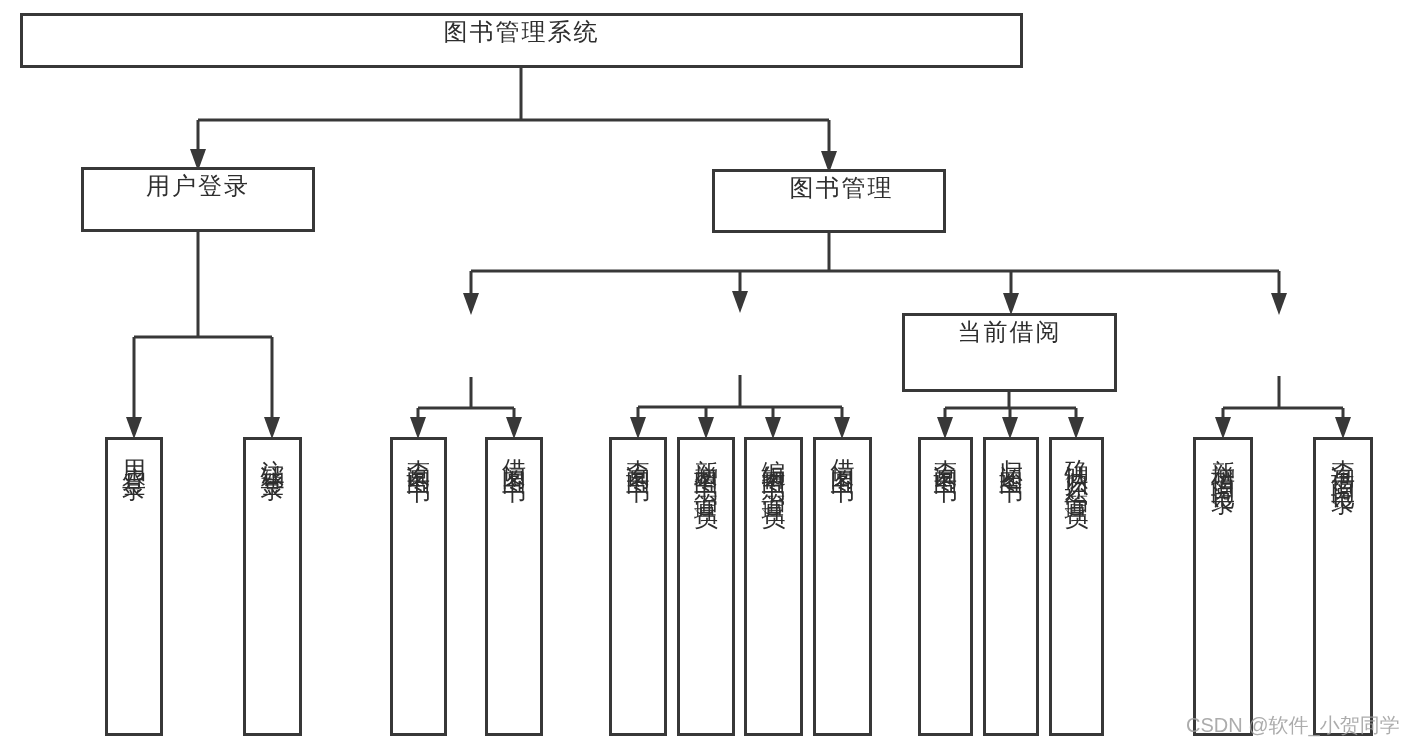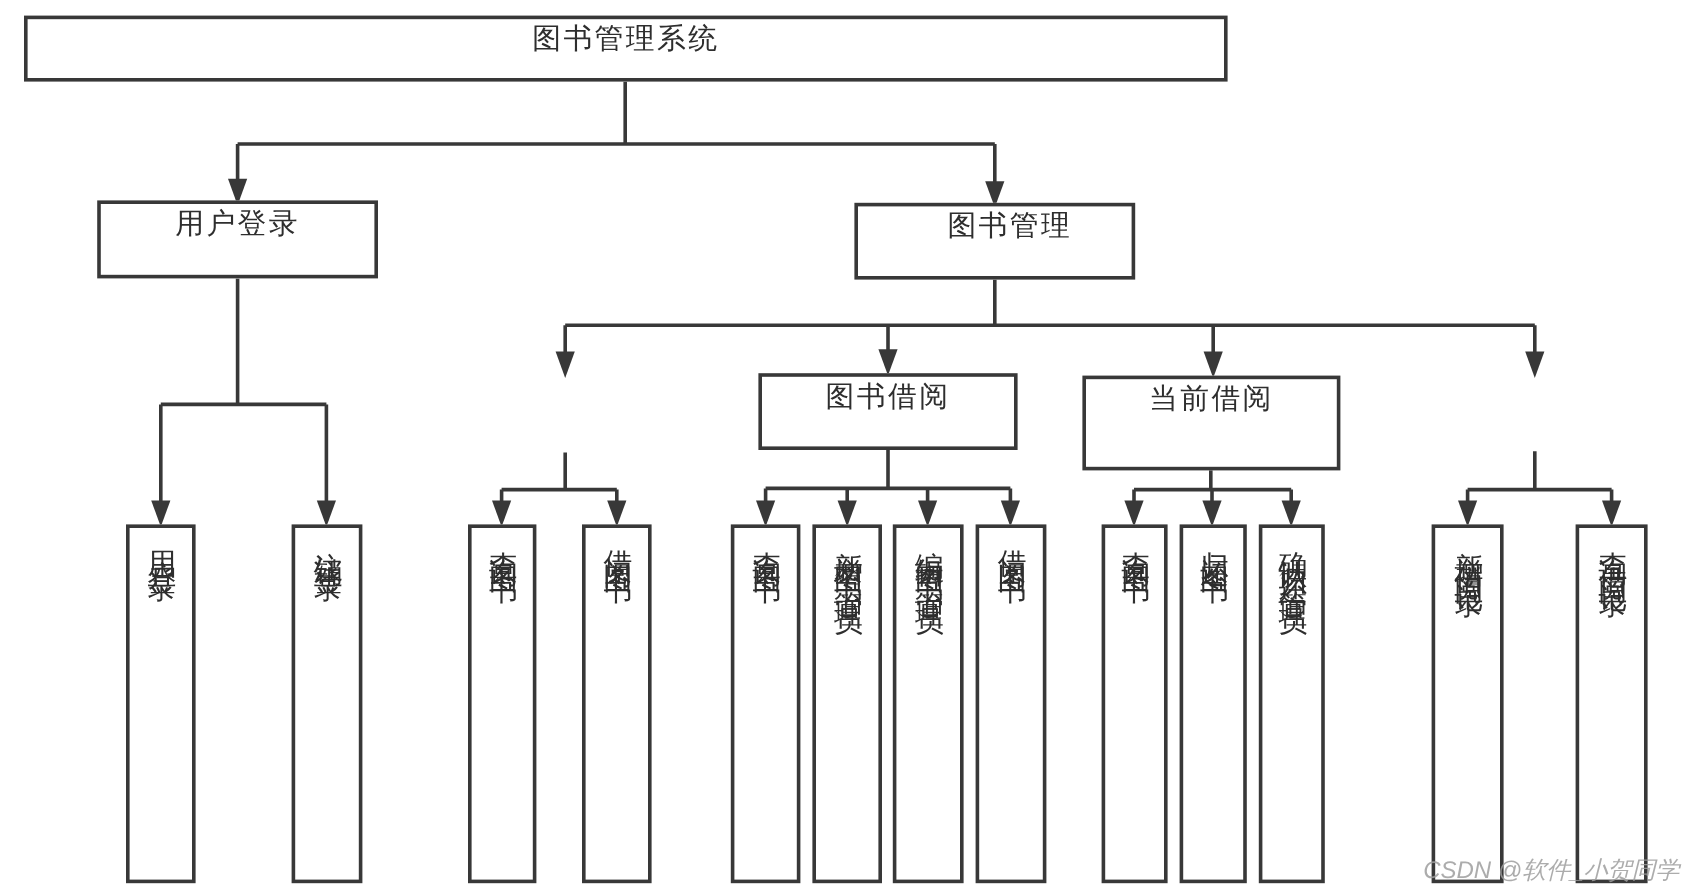--- a/index.html
+++ b/index.html
@@ -39,21 +39,20 @@
     line-height: 1;
     white-space: nowrap;
   }
   .watermark {
     position: absolute;
     left: 1186px;
     top: 712px;
     font-size: 20px;
     color: rgba(158,158,158,0.85);
     white-space: nowrap;
-    font-style: italic;
   }
 </style>
 </head>
 <body>
 
 <div id="stage">
 
   <svg id="wires" viewBox="0 0 1405 747" xmlns="http://www.w3.org/2000/svg" aria-hidden="true">
     <g stroke="#383838" stroke-width="3" fill="none">
 
@@ -98,23 +97,20 @@
     <span>图书管理系统</span>
   </div>
 
   <div class="box h" style="left:81px; top:167px; width:234px; height:65px;">
     <span>用户登录</span>
   </div>
   <div class="box h" style="left:712px; top:169px; width:234px; height:64px;padding-left:25px;">
     <span>图书管理</span>
   </div>
 
-  <div class="box h" style="left:632px; top:311px; width:216px; height:64px;">
-    <span>图书借阅</span>
-  </div>
   <div class="box h" style="left:902px; top:313px; width:215px; height:79px;">
     <span>当前借阅</span>
   </div>
 
   <div class="box v" style="left:105px; top:437px; width:58px; height:299px;">
     <span>用户登录</span>
   </div>
   <div class="box v" style="left:243px; top:437px; width:59px; height:299px;">
     <span>注销登录</span>
   </div>

